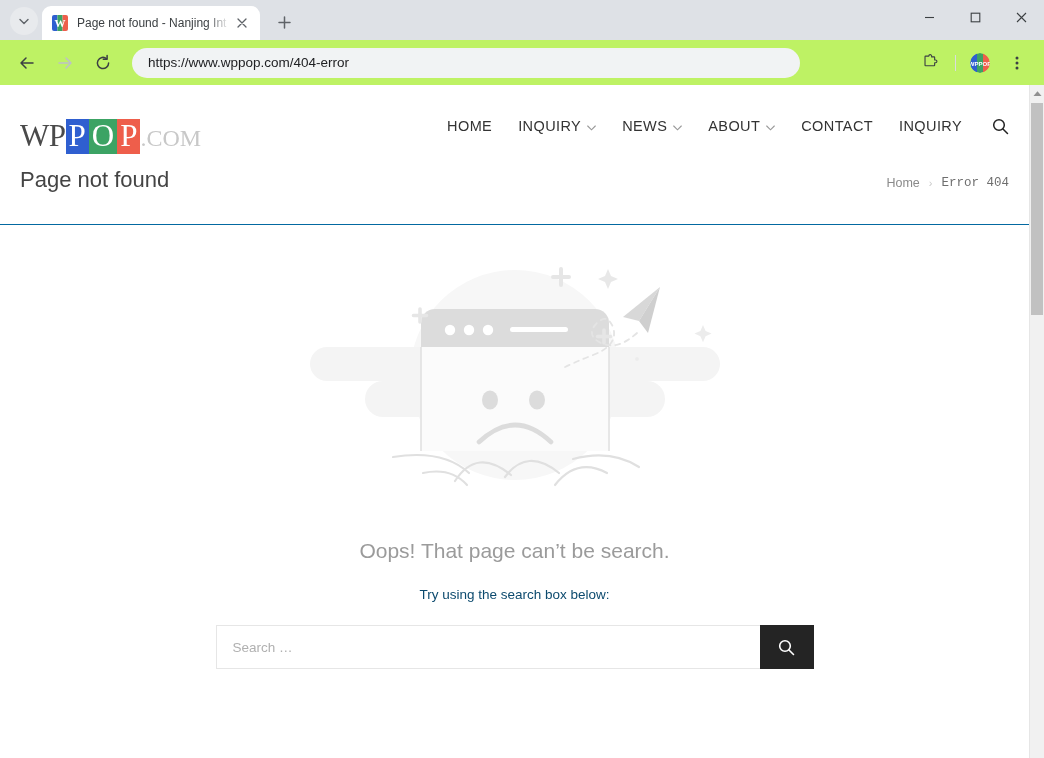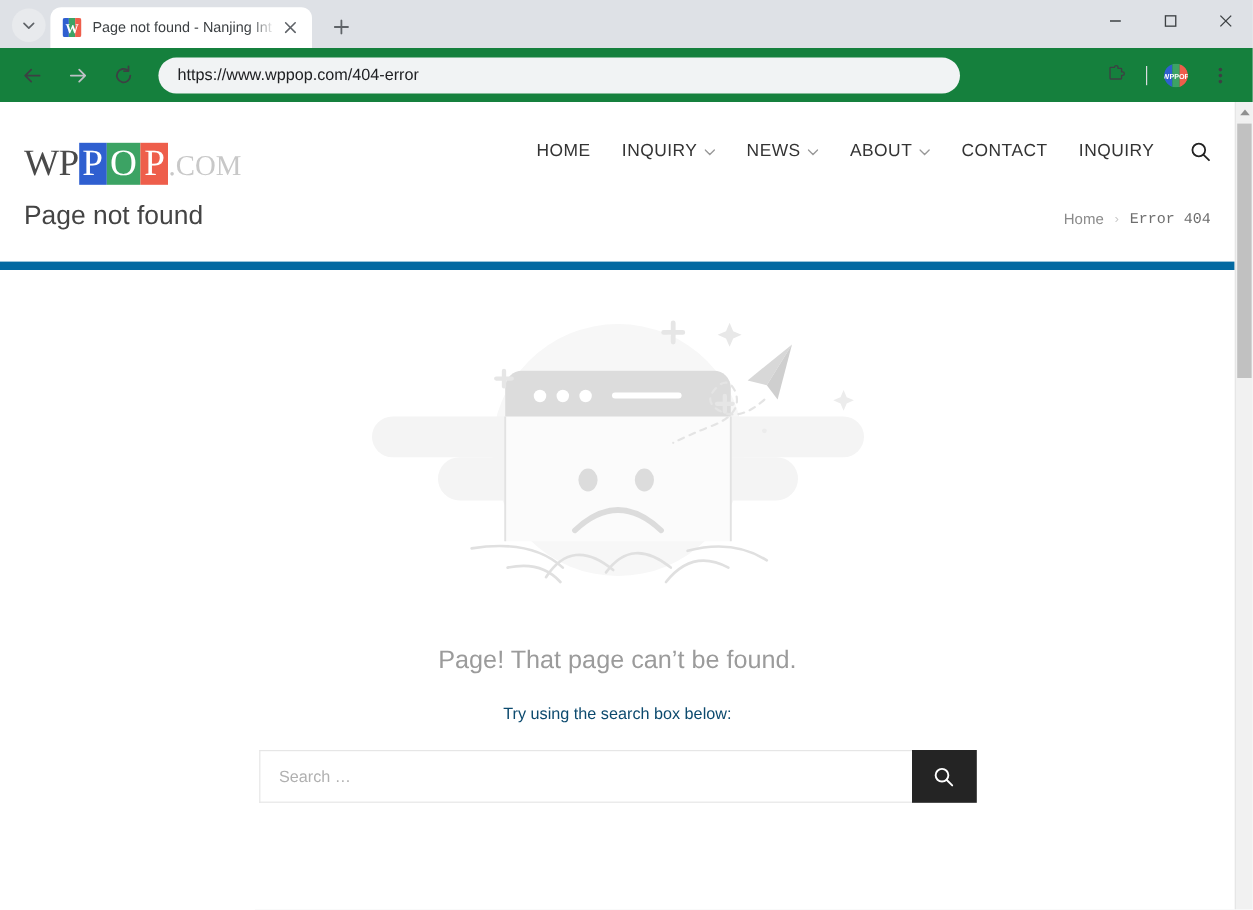--- a/index.html
+++ b/index.html
@@ -35,21 +35,21 @@
                     display: flex; align-items: center; justify-content: center;
                     cursor: pointer; margin-left: 2px; }
 
   .newtab-btn { width: 28px; height: 28px; margin: 0 0 4px 10px; border-radius: 50%;
                 display: flex; align-items: center; justify-content: center; cursor: pointer; }
 
   .winctrls { position: absolute; right: 0; top: 0; height: 34px; display: flex; }
   .winctrl { width: 46px; height: 34px; display: flex; align-items: center;
              justify-content: center; cursor: pointer; }
 
-  .toolbar { height: 45px; flex: 0 0 45px; background: #15803d; display: flex;
+  .toolbar { height: 45px; flex: 0 0 45px; background: #bef264; display: flex;
              align-items: center; padding: 0 8px; }
   .nav-btn { width: 32px; height: 32px; border-radius: 50%; display: flex;
              align-items: center; justify-content: center; cursor: pointer; flex: 0 0 32px;
              margin: 0 3px; }
   .omnibox { flex: 1 1 auto; height: 30px; background: #f1f3f4; border-radius: 15px;
              display: flex; align-items: center; padding: 0 16px; margin: 0 8px 0 10px;
              max-width: 668px; cursor: text; }
   .omnibox .url { font-size: 13.5px; color: #202124; white-space: nowrap;
                   overflow: hidden; }
   .toolbar-right { margin-left: auto; display: flex; align-items: center; }
@@ -72,21 +72,21 @@
 
   .nav { margin-left: auto; display: flex; align-items: center; }
   .nav-item { display: flex; align-items: center; font-size: 14.5px; color: #333333;
               letter-spacing: 0.4px; margin-left: 26px; cursor: pointer; }
   .nav-item:first-child { margin-left: 0; }
   .chev { margin-left: 6px; display: inline-block; }
   .nav-search { margin-left: 30px; cursor: pointer; display: flex; align-items: center; }
 
   
   .title-row { display: flex; align-items: baseline; padding: 0 20px;
-               border-bottom: 7px solid #0369a1; height: 58px; }
+               border-bottom: 1px solid #0369a1; height: 58px; }
   .page-title { font-size: 22px; color: #444444; font-weight: normal; }
   .crumbs { margin-left: auto; display: flex; align-items: center; font-size: 12.5px; }
   .crumbs a { color: #8a8a8a; text-decoration: none; cursor: pointer; }
   .crumbs .sep { color: #c9c9c9; margin: 0 9px; font-size: 11px; }
   .crumbs .cur { color: #6e6e6e; font-family: Liberation Mono, monospace; }
 
   
   .content { padding-top: 22px; display: flex; flex-direction: column; align-items: center; }
   .illus { width: 420px; height: 258px; }
   .oops { font-size: 21px; color: #9b9b9b; margin-top: 34px; font-weight: normal; }
@@ -332,21 +332,21 @@
             <path d="M323 98 l2.6 6 l6 2.6 l-6 2.6 l-2.6 6 l-2.6 -6 l-6 -2.6 l6 -2.6 z" fill="#ececec" opacity="0"></path>
 
             <path d="M256 22 v16 M248 30 h16" stroke="#e6e6e6" stroke-width="4" stroke-linecap="round"></path>
             <path d="M115 62 v13 M108.5 68.5 h13" stroke="#e6e6e6" stroke-width="3.6" stroke-linecap="round"></path>
             <path d="M299 83 v13 M292.5 89.5 h13" stroke="#e6e6e6" stroke-width="3.6" stroke-linecap="round"></path>
 
             <circle cx="332" cy="112" r="2" fill="#ececec"></circle>
           </svg>
         </div>
 
-        <h2 class="oops">Page! That page can’t be found.</h2>
+        <h2 class="oops">Oops! That page can’t be search.</h2>
         <p class="hint">Try using the search box below:</p>
 
         <form class="searchform">
           <input type="text" placeholder="Search …" style="">
           <button type="submit">
             <svg width="17" height="17" viewBox="0 0 17 17">
               <circle cx="7" cy="7" r="5.3" fill="none" stroke="#ffffff" stroke-width="1.6"></circle>
               <path d="M11 11 L15.5 15.5" stroke="#ffffff" stroke-width="1.6" stroke-linecap="round"></path>
             </svg>
           </button>

